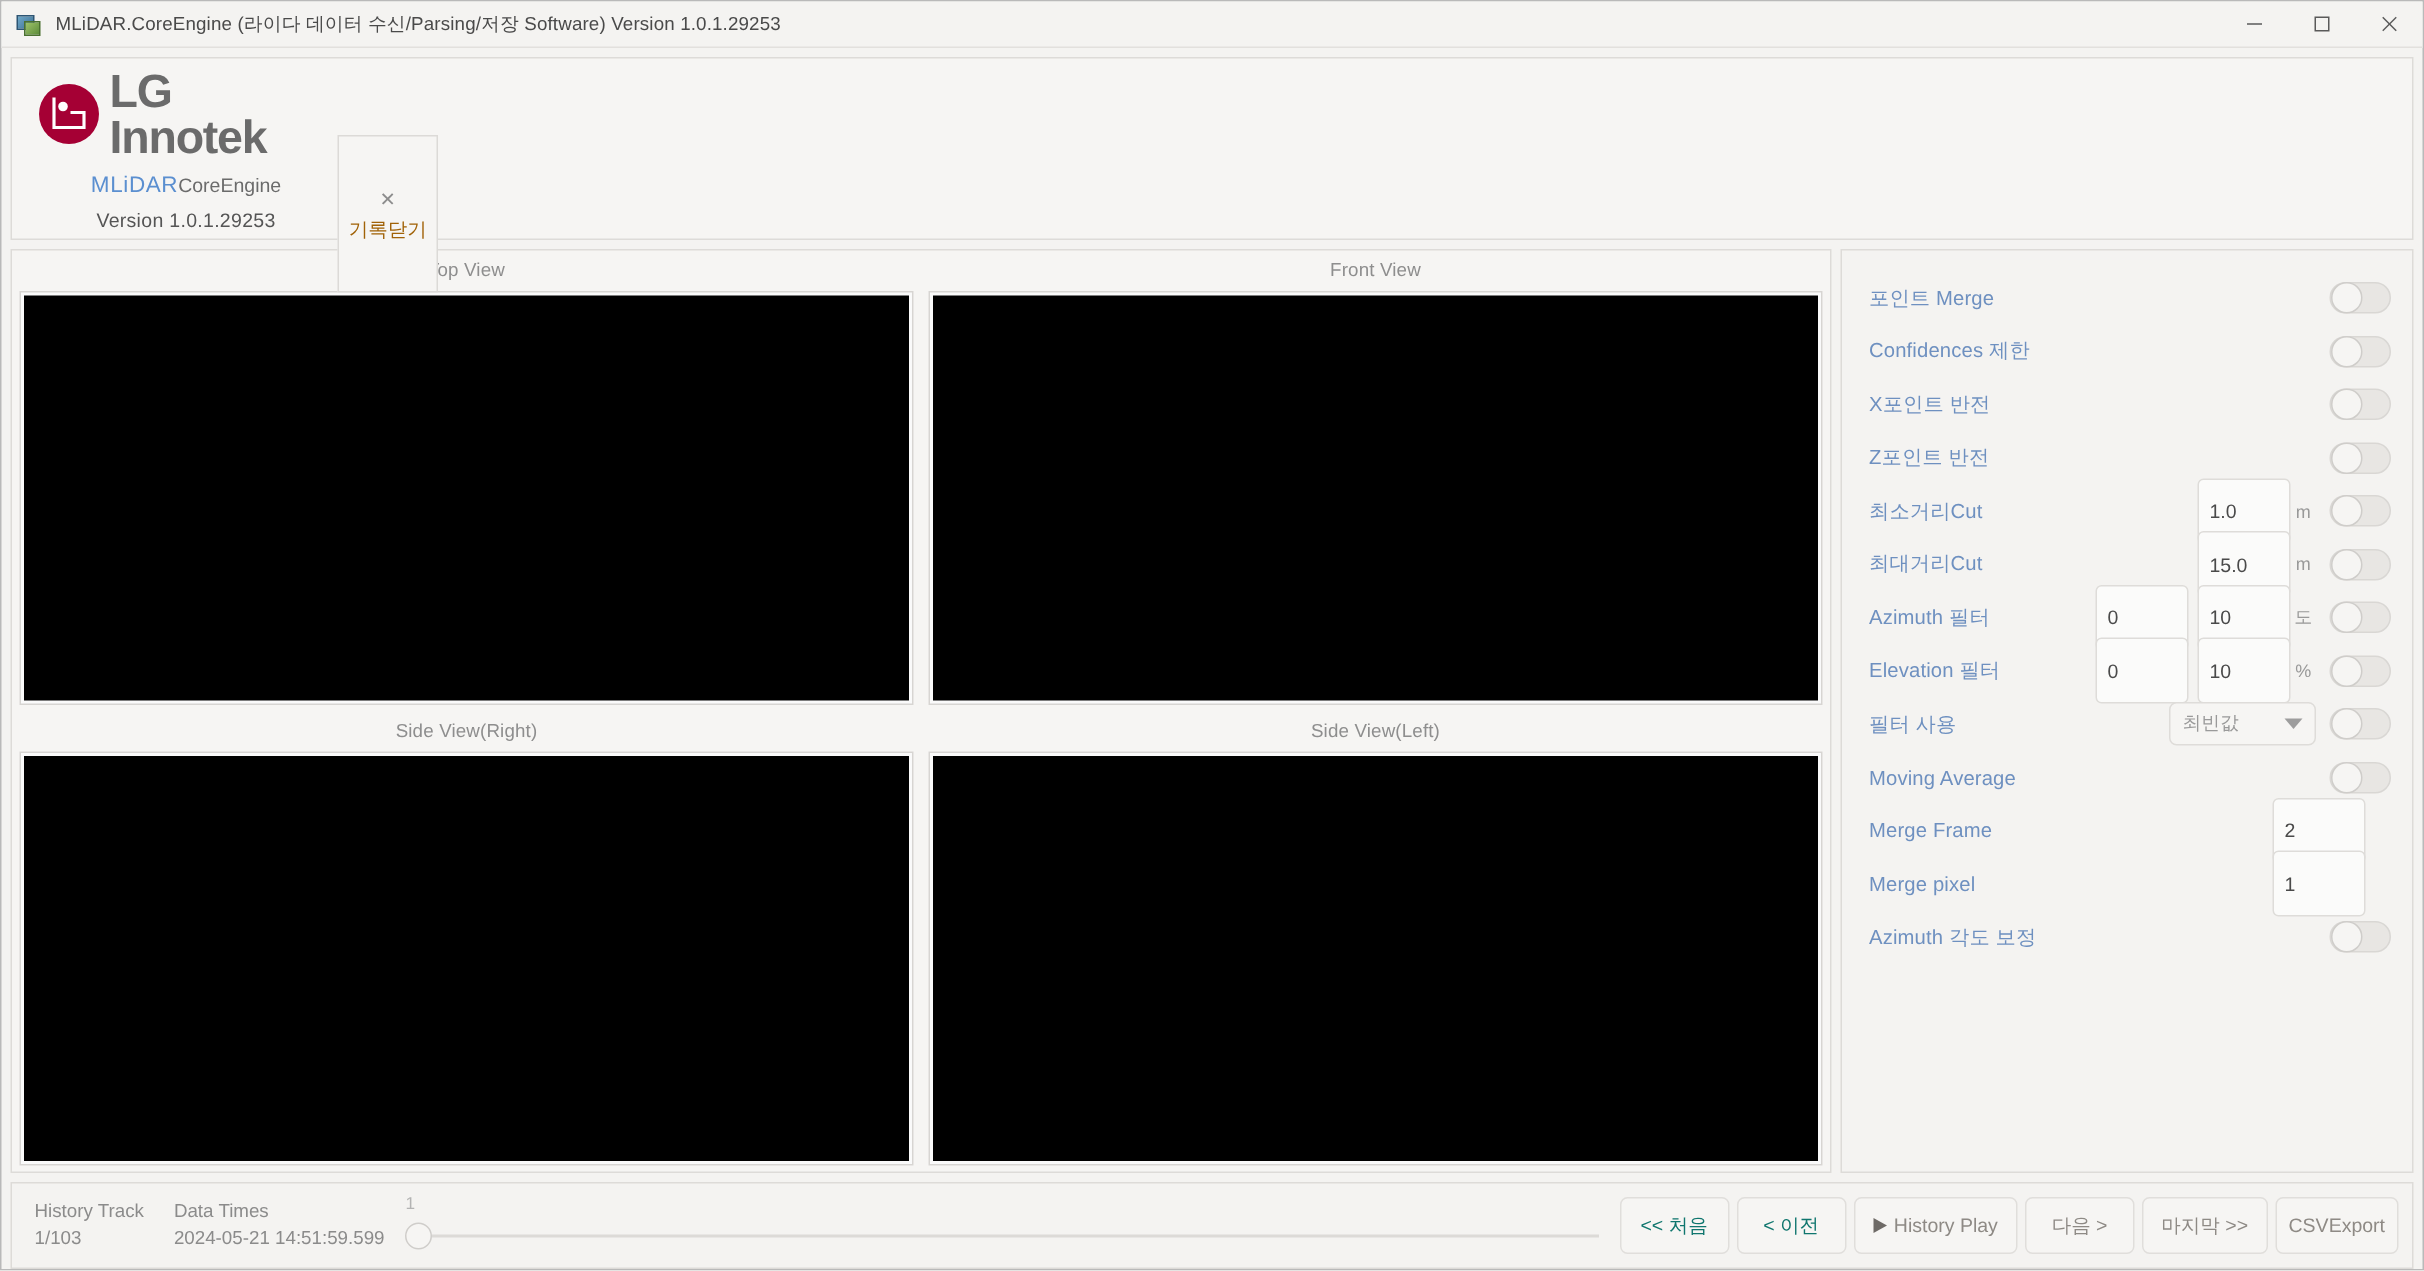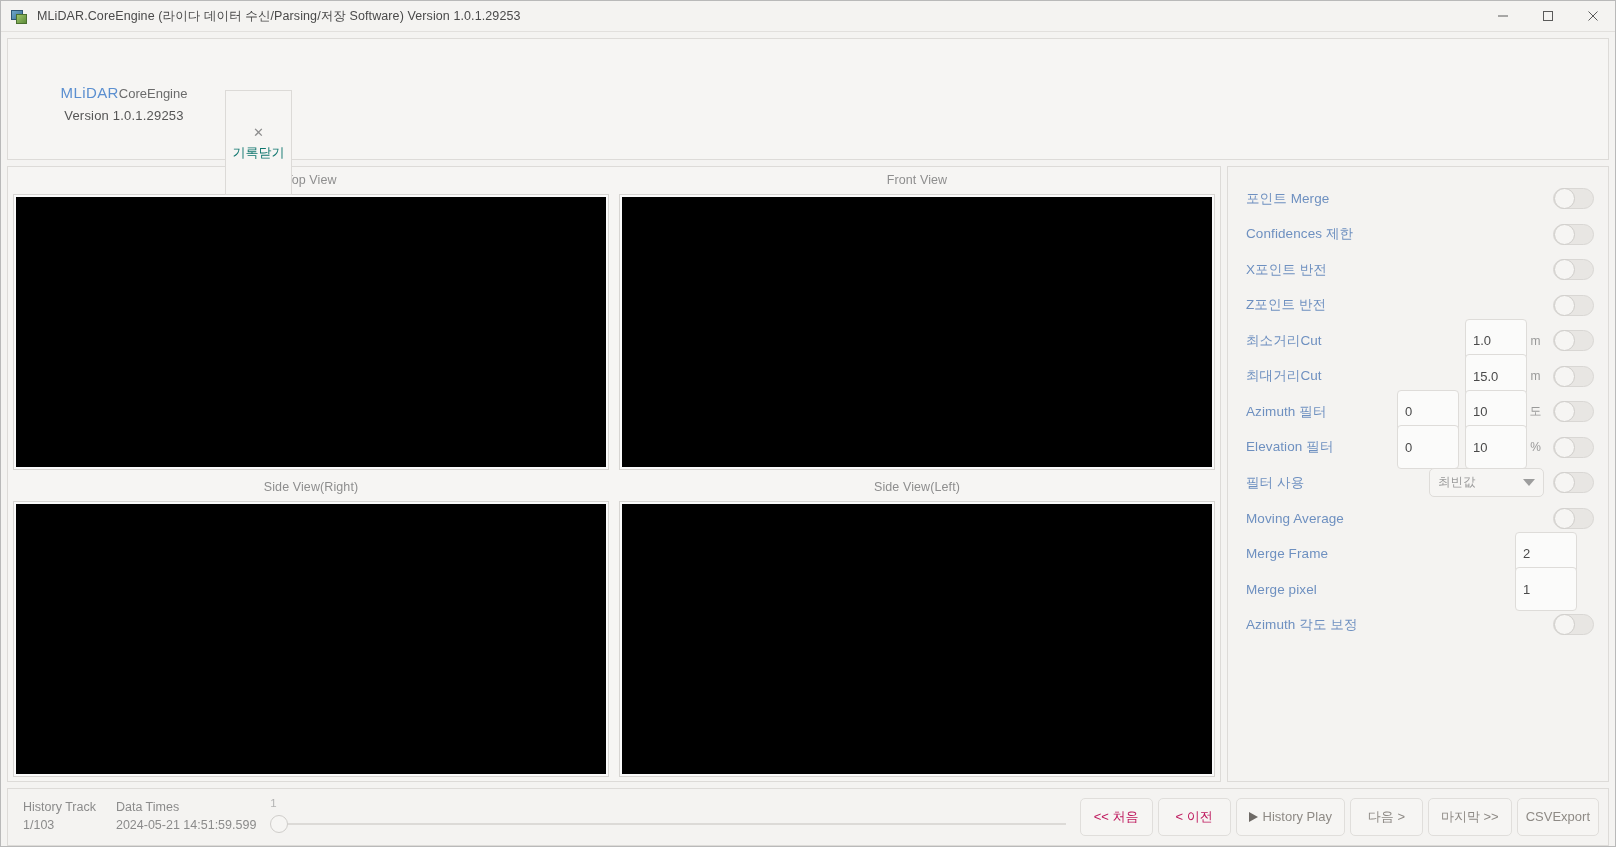--- a/index.html
+++ b/index.html
@@ -126,21 +126,21 @@
     border: 1px solid #dcdad7;
     background: #f6f5f3;
     display: flex;
     flex-direction: column;
     align-items: center;
     justify-content: center;
     gap: 7px;
     cursor: default;
   }
   .close-rec-btn .x { font-size: 13px; color: #8d8d8d; line-height: 1; }
-  .close-rec-btn .lbl { font-size: 13px; color: #0f766e; line-height: 1; }
+  .close-rec-btn .lbl { font-size: 13px; color: #a16207; line-height: 1; }
 
   
   .body-area {
     flex: 1 1 auto;
     display: flex;
     margin: 6px 6px 0 6px;
     min-height: 0;
     gap: 6px;
   }
 
@@ -253,21 +253,21 @@
     border-radius: 50%;
     background: #f6f5f3;
     border: 1px solid #cfcdca;
   }
   .toggle-placeholder {
     width: 41px; height: 21px;
     flex: 0 0 auto;
     margin-left: 9px;
   }
   .sselect {
-    width: 115px; height: 29px;
+    width: 98px; height: 29px;
     border: 1px solid #dedcd9;
     border-radius: 5px;
     background: #f6f5f3;
     display: flex;
     align-items: center;
     padding: 0 8px;
     cursor: default;
   }
   .sselect .sel-val {
     flex: 1 1 auto;
@@ -342,21 +342,21 @@
     height: 38px;
     min-width: 73px;
     border: 1px solid #e0dedb;
     border-radius: 5px;
     background: #f6f5f3;
     display: flex;
     align-items: center;
     justify-content: center;
     gap: 5px;
     font-size: 13px;
-    color: #be185d;
+    color: #0f766e;
     padding: 0 12px;
     cursor: default;
     white-space: nowrap;
     line-height: 1.1;
   }
   .nbtn.enabled { color: #8e8a85; }
   .nbtn .play-tri {
     width: 0; height: 0;
     border-top: 5.5px solid transparent;
     border-bottom: 5.5px solid transparent;
@@ -415,20 +415,29 @@
         <svg width="12" height="12" viewBox="0 0 12 12">
             <line x1="1.5" y1="1.5" x2="10.5" y2="10.5" stroke="#5a5a5a" stroke-width="1"></line>
             <line x1="10.5" y1="1.5" x2="1.5" y2="10.5" stroke="#5a5a5a" stroke-width="1"></line>
           </svg>
       </div>
     </div>
   </div>
 
   <div class="header">
     <div class="brand">
+      <div class="brand-row">
+        <div class="lg-circle">
+          <svg class="face" viewBox="0 0 26 28">
+            <circle cx="9" cy="9" r="3.2" fill="#ffffff"></circle>
+            <path d="M3 3 L3 23 L23 23 L23 13 L14 13" fill="none" stroke="#ffffff" stroke-width="2.1"></path>
+          </svg>
+        </div>
+        <div class="lg-innotek">LG Innotek</div>
+      </div>
       <div class="brand-sub">
         <span class="m1">MLiDAR</span><span class="m2">CoreEngine</span>
       </div>
       <div class="brand-ver">
         <span>Version</span>
         <span>1.0.1.29253</span>
       </div>
     </div>
     <div class="close-rec-btn">
       <span class="x">✕</span>

